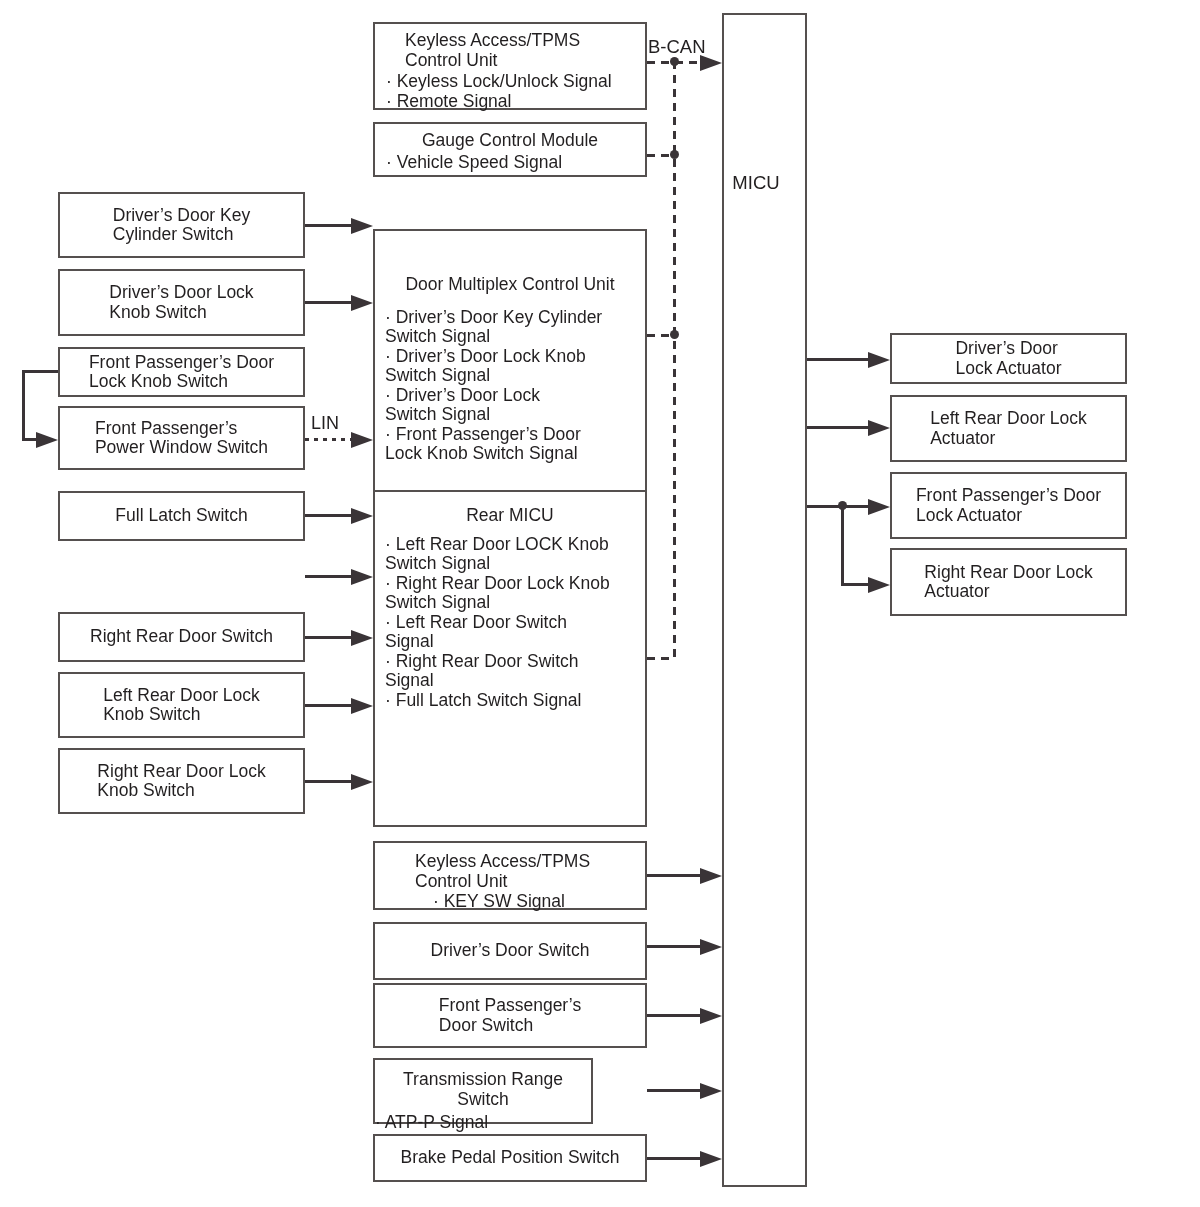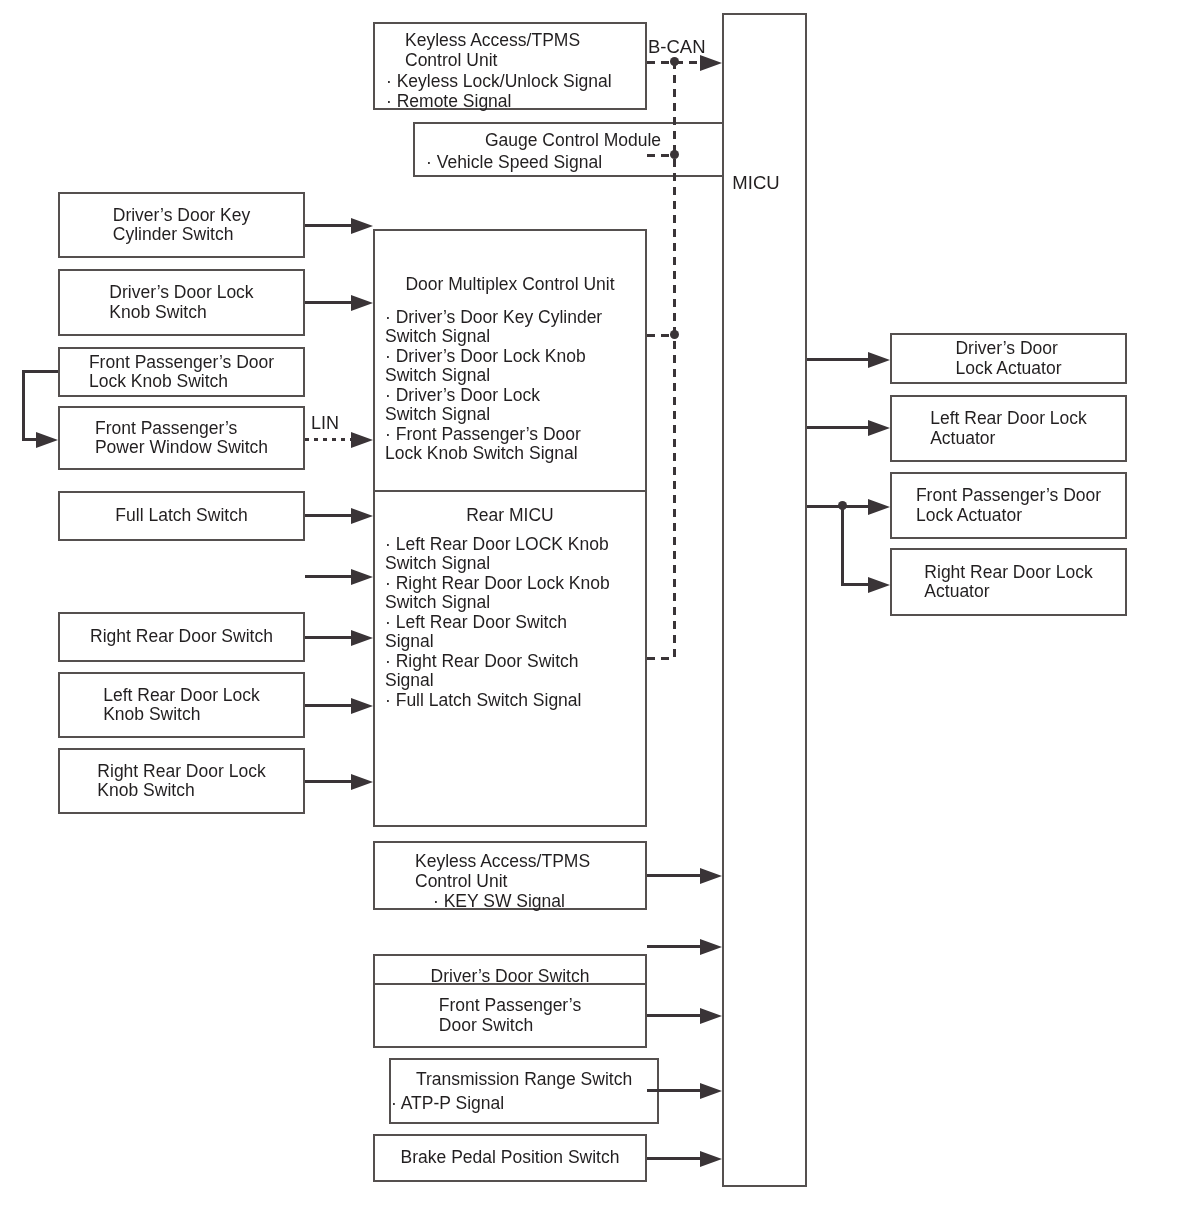--- a/index.html
+++ b/index.html
@@ -64,21 +64,21 @@
     <span>Right Rear Door Lock
 Knob Switch</span>
   </div>
 
   <div class="box t" style="left:373px;top:22px;width:274px;height:88px;">
     <span class="ttl" style="padding:7px 0 0 30px;">Keyless Access/TPMS
 Control Unit</span>
     <span class="sig" style="padding:2px 0 0 11px;">· Keyless Lock/Unlock Signal
 · Remote Signal</span>
   </div>
-  <div class="box t" style="left:373px;top:122px;width:320px;height:55px;margin-left:40px;">
+  <div class="box t" style="left:373px;top:122px;width:274px;height:55px;">
     <span class="ttl" style="padding-top:7px;text-align:center;">Gauge Control Module</span>
     <span class="sig" style="padding:2px 0 0 11px;">· Vehicle Speed Signal</span>
   </div>
   <div class="box t" style="left:373px;top:192px;width:274px;height:285px;margin-top:37px;">
     <span class="ttl" style="padding-top:44px;text-align:center;">Door Multiplex Control Unit</span>
     <span class="sig" style="padding:13px 0 0 10px;">· Driver’s Door Key Cylinder
 Switch Signal
 · Driver’s Door Lock Knob
 Switch Signal
 · Driver’s Door Lock
@@ -96,28 +96,28 @@
 Signal
 · Right Rear Door Switch
 Signal
 · Full Latch Switch Signal</span>
   </div>
   <div class="box t" style="left:373px;top:841px;width:274px;height:69px;">
     <span class="ttl" style="padding:9px 0 0 40px;">Keyless Access/TPMS
 Control Unit</span>
     <span class="sig" style="padding:1px 16px 0 58px;">· KEY SW Signal</span>
   </div>
-  <div class="box c cc" style="left:373px;top:954px;width:274px;height:46px;">
+  <div class="box c cc" style="left:373px;top:922px;width:274px;height:58px;">
     <span>Driver’s Door Switch</span>
   </div>
   <div class="box c" style="left:373px;top:983px;width:274px;height:65px;">
     <span>Front Passenger’s
 Door Switch</span>
   </div>
-  <div class="box t" style="left:373px;top:1058px;width:270px;height:66px;margin-left:16px;">
+  <div class="box t" style="left:373px;top:1058px;width:220px;height:66px;">
     <span class="ttl" style="padding-top:10px;text-align:center;">Transmission Range Switch</span>
     <span class="sig" style="padding-top:4px;text-align:left;">· ATP-P Signal</span>
   </div>
   <div class="box c cc" style="left:373px;top:1134px;width:274px;height:48px;">
     <span>Brake Pedal Position Switch</span>
   </div>
 
   <div class="box" style="left:722px;top:13px;width:85px;height:1174px;"></div>
   <div class="buslabel" style="left:722px;top:172px;width:68px;text-align:center;">MICU</div>
 

